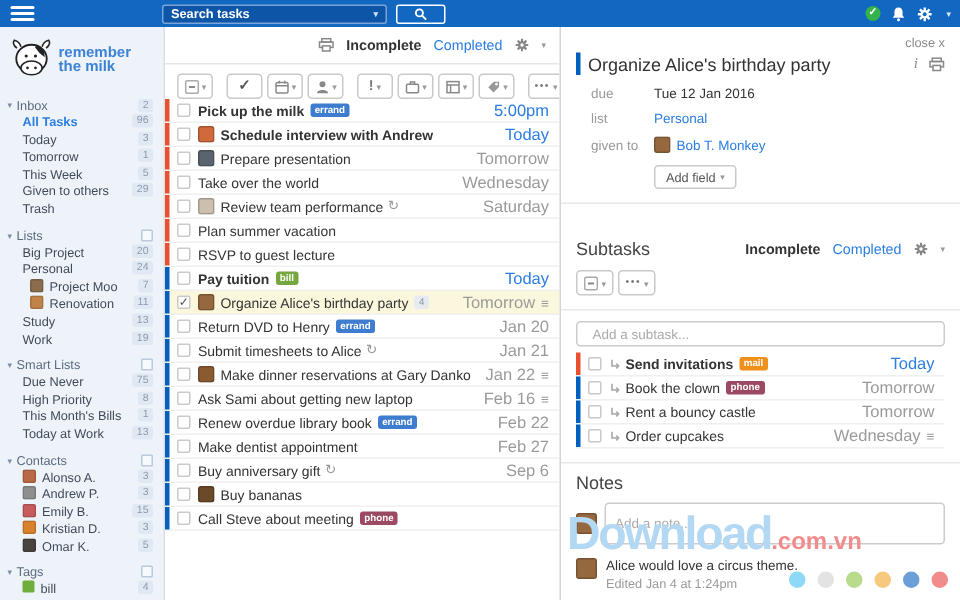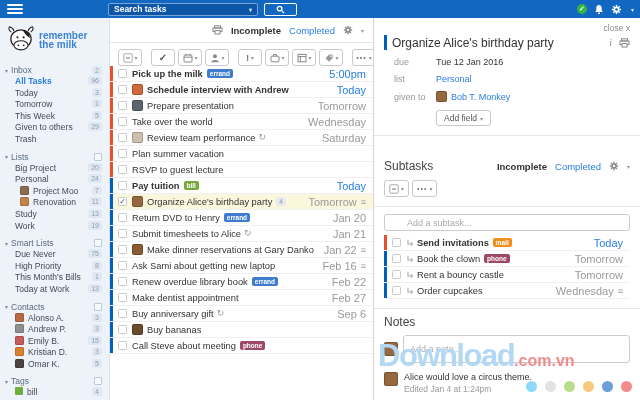--- a/index.html
+++ b/index.html
@@ -71,21 +71,21 @@
   .info-i{font-size:10px;color:#888;font-style:italic;font-family:"Liberation Serif",serif}
   .field{display:flex;align-items:center;margin:7px 0 0 10px;font-size:9px}
   .f-label{width:42px;color:#999;flex:none}
   .f-value{color:#333}
   .f-link{color:#2a7de1;cursor:pointer}
   .add-field{margin:8px 0 0 52px;display:inline-flex;align-items:center;gap:3px;height:16px;background:#fff;border:1px solid #c9c9c9;border-radius:3px;padding:0 7px;font-size:8.5px;color:#555;cursor:pointer;font-family:inherit}
   .divider{height:1px;background:#e8e8e8;margin:9px -10px 0 -10px}
   .sub-header{display:flex;align-items:center;gap:8px;margin-top:23px}
   .sec-title{font-size:12px;color:#444;margin-right:auto}
   .sub-btns{display:flex;margin-top:7px}
-  .add-sub{margin-top:7px;height:17px;border:1px solid #ccc;border-radius:3px;display:flex;align-items:center;padding:0 22px;color:#aaa;font-size:9px}
+  .add-sub{margin-top:7px;height:17px;border:1px solid #ccc;border-radius:3px;display:flex;align-items:center;padding:0 10px;color:#aaa;font-size:9px}
   .subtask-list{margin-top:4px}
   .note-add{display:flex;align-items:center;gap:5px;margin-top:6px}
   .note-input{flex:1;height:28px;border:1px solid #ccc;border-radius:3px;color:#aaa;font-size:9px;display:flex;align-items:center;padding:0 6px}
   .note-item{display:flex;gap:6px;margin-top:9px;align-items:flex-start}
   .note-avatar{width:14px;height:14px;border-radius:2px;flex:none;border:1px solid rgba(0,0,0,.2)}
   .note-text{font-size:9px;color:#333}
   .note-meta{font-size:8.5px;color:#999;margin-top:2px}
 
   
   .wm{position:absolute;left:4px;bottom:26px;white-space:nowrap;pointer-events:none}

